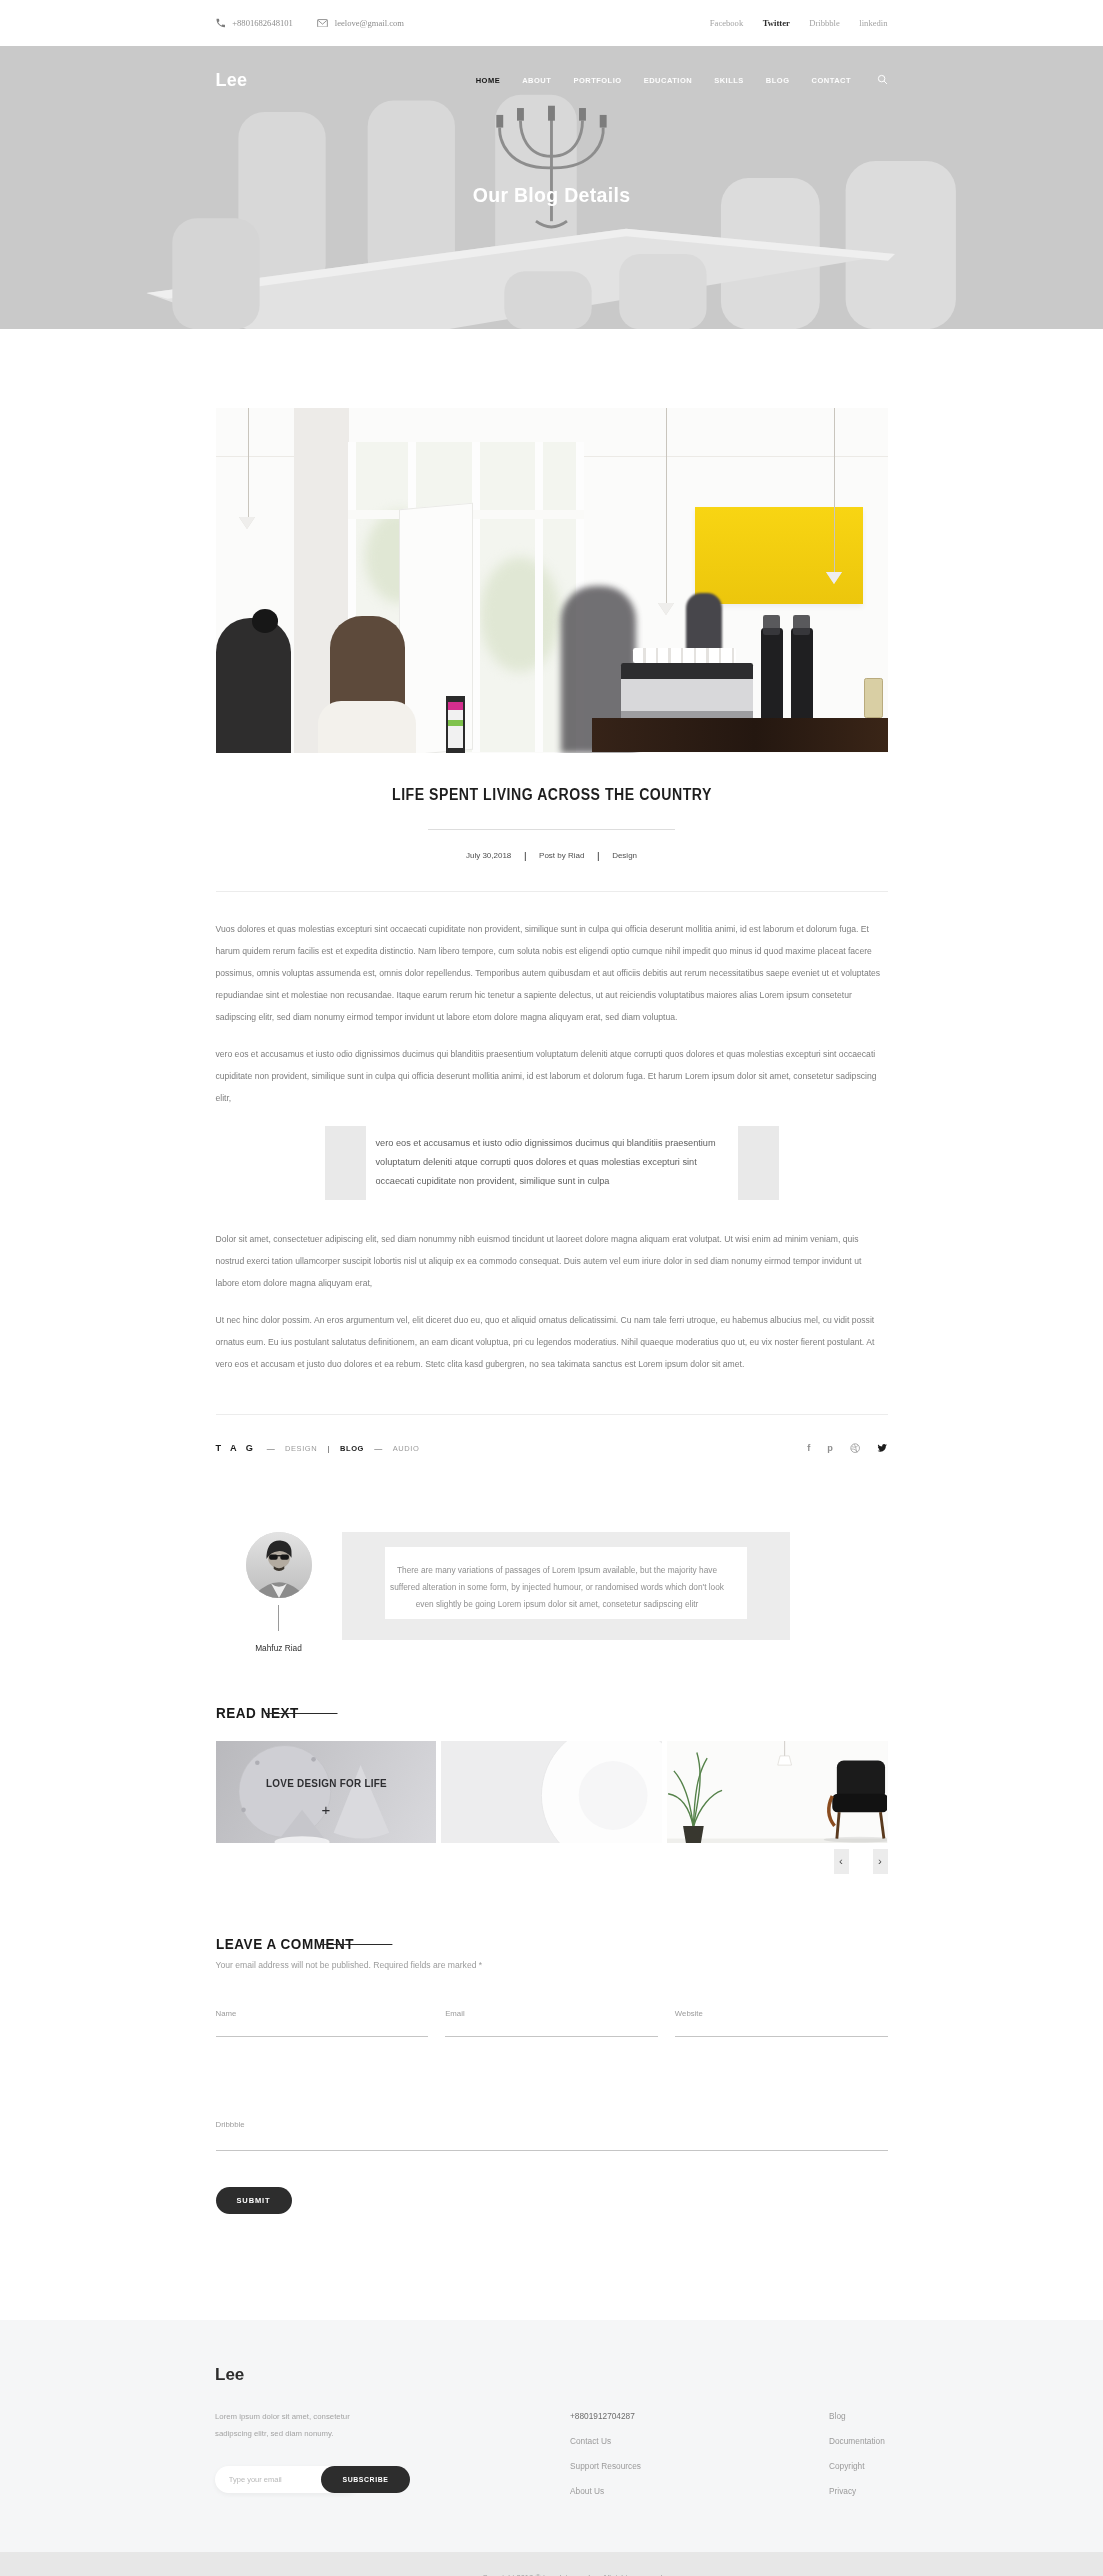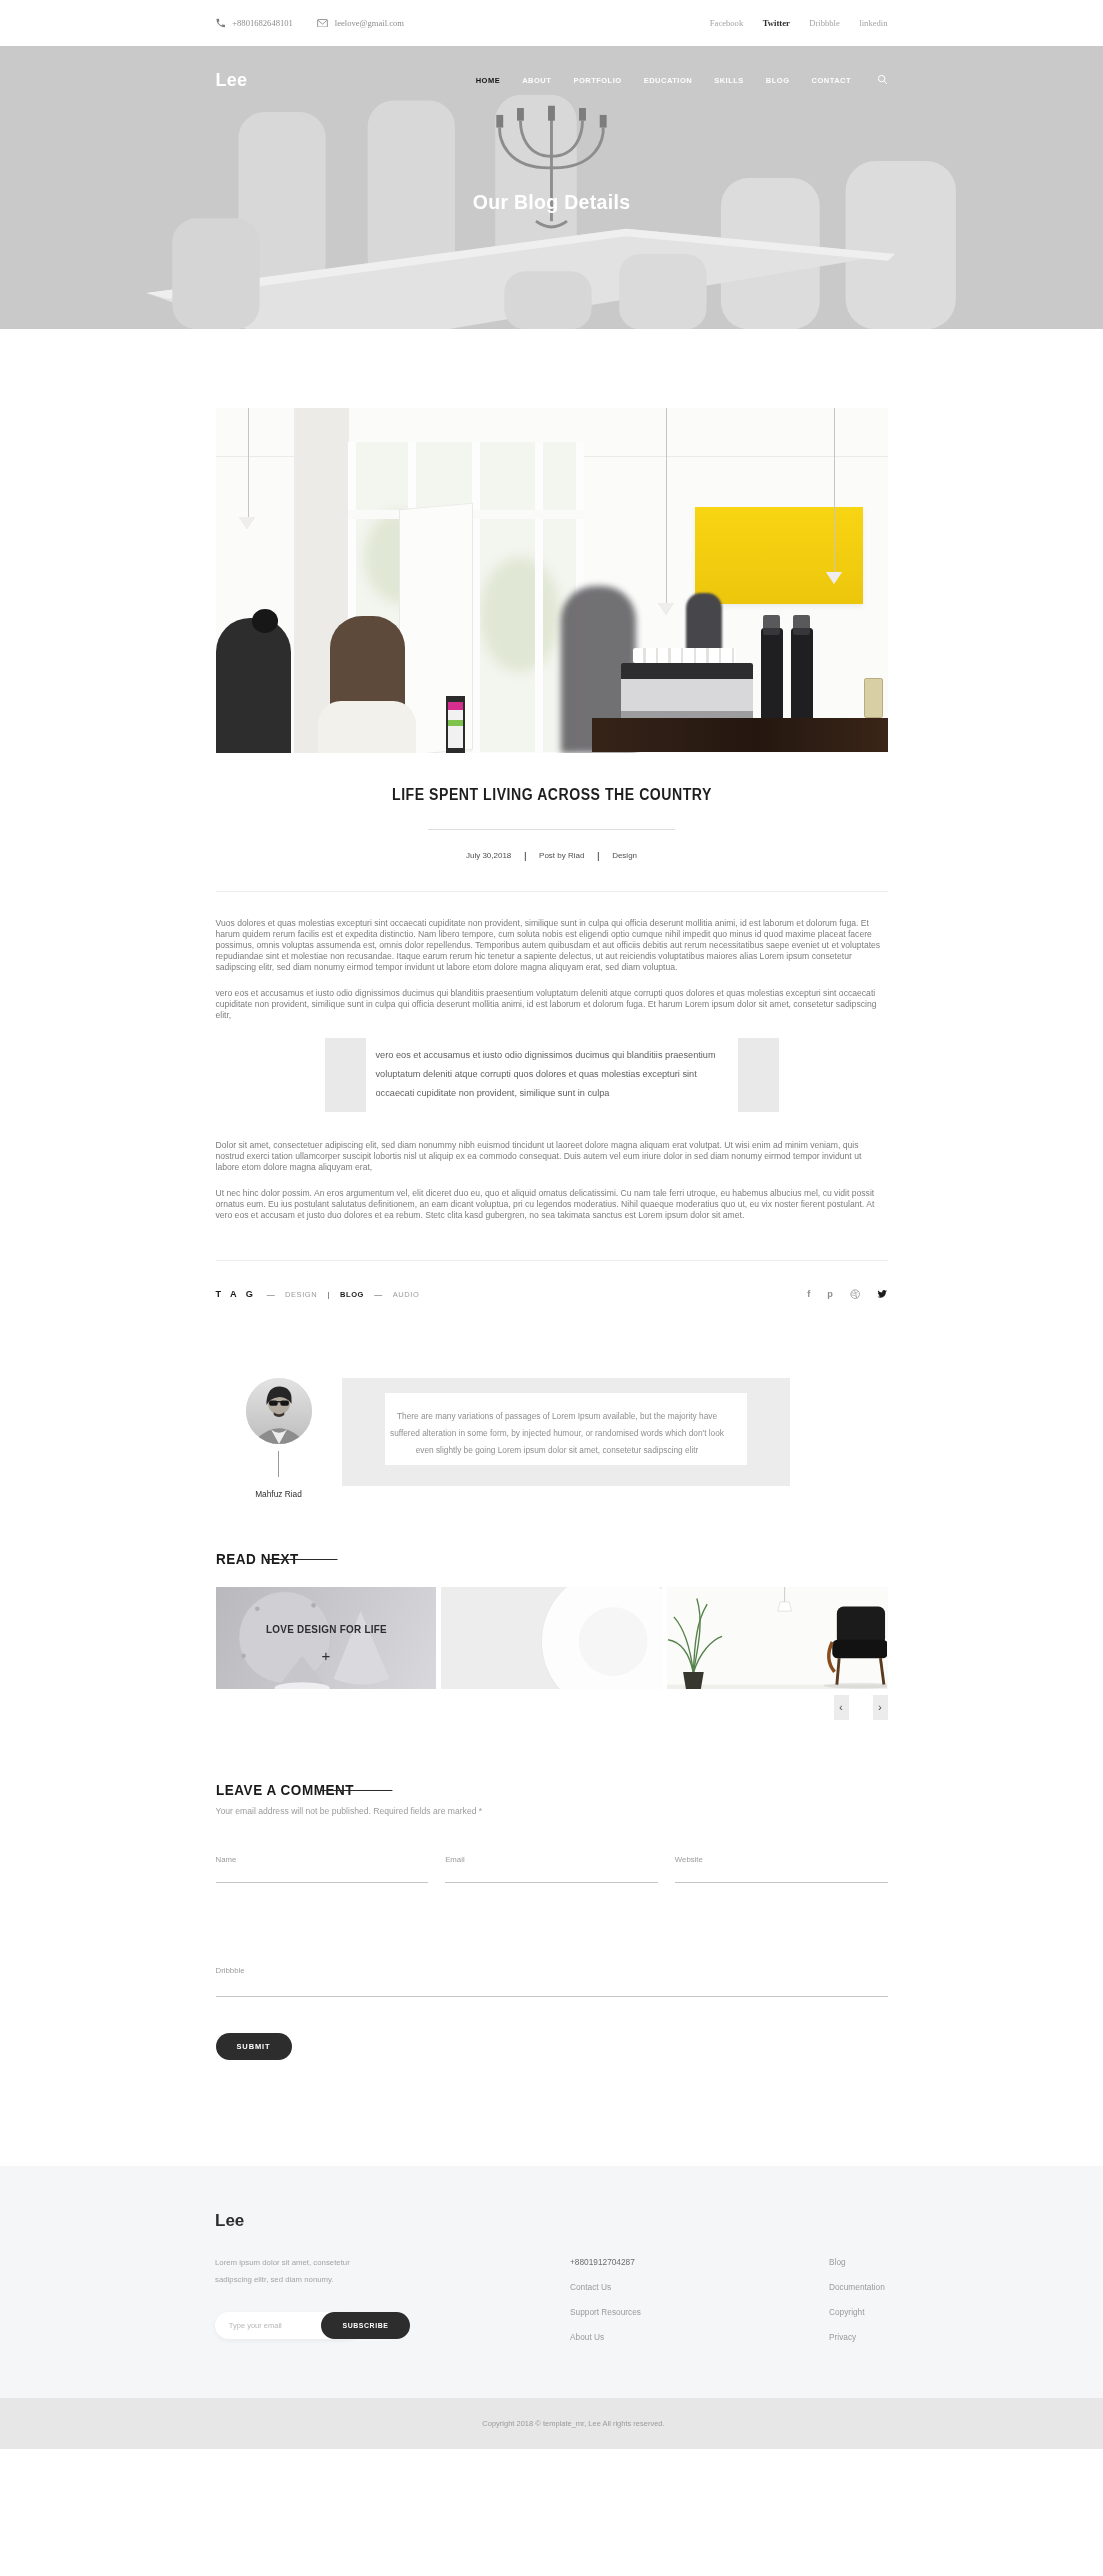--- a/index.html
+++ b/index.html
@@ -20,21 +20,21 @@
   
   .hero { position:relative; height:283px; overflow:hidden; background:#c9c9c9; }
   .hero-scene { position:absolute; inset:0; }
   .hero-nav { position:absolute; top:17px; left:0; right:0; }
   .hero-nav .container { display:flex; align-items:center; justify-content:space-between; height:34px; }
   .logo { font-size:18px; font-weight:bold; color:#fff; letter-spacing:0.3px; }
   .nav-links { display:flex; align-items:center; gap:22px; }
   .nav-links a { text-decoration:none; color:#fdfdfd; font-size:7.5px; font-weight:bold; letter-spacing:0.5px; }
   .nav-links a.active { color:#161616; }
   .nav-search { margin-left:3.4px; cursor:pointer; }
-  .hero-title { position:absolute; top:145px; left:0; right:0; text-align:center;
+  .hero-title { position:absolute; top:138px; left:0; right:0; text-align:center;
                 color:#fff; font-size:19.5px; font-weight:bold; letter-spacing:0.3px; }
 
   
   .post-image { width:672px; height:345px; margin:79px auto 0; position:relative; overflow:hidden;
                 background:#fbfbfa; }
   .pi { position:absolute; }
   .pi-ceilline { left:0; right:0; top:48px; height:1.1px; background:#eceae6; }
   .pi-pillar { left:78px; top:0; width:55px; height:345px; background:#edebe8; }
   .pi-window { left:132px; top:34px; width:236px; height:310px; background:#f3f5ef; }
   .pi-wf { position:absolute; top:0; bottom:0; width:8px; background:#fdfdfd; }
@@ -66,21 +66,21 @@
   .pi-jar { left:648px; top:270px; width:19.5px; height:40px; background:#d9cfa4; border:1.7px solid #b9ab7e; border-radius:2.3px; }
 
   
   .post-title { margin-top:33px; text-align:center; font-size:16px; font-weight:bold; color:#1e1e1e;
                 letter-spacing:0.6px; transform:scaleX(.88); }
   .mini-divider { width:247px; margin:25px auto 0; border-top:0.6px solid #ddd; }
   .post-meta { margin-top:19.5px; display:flex; justify-content:center; align-items:center; gap:12.6px;
                font-size:8px; color:#4f4f4f; }
   .post-meta .sep { color:#1d1d1d; font-weight:300; font-size:9.8px; }
   hr.full { border:none; border-top:0.6px solid #ececec; margin-top:30px; }
-  .para { font-size:8.6px; line-height:11px; color:#7d7d7d; }
+  .para { font-size:8.6px; line-height:22px; color:#7d7d7d; }
   .p1 { margin-top:26.4px; }
   .p2 { margin-top:15px; }
   .p3 { margin-top:27.6px; }
   .p4 { margin-top:15px; }
   .quote { position:relative; width:454px; margin:17px auto 0; padding:8.6px 0; }
   .quote::before, .quote::after { content:""; position:absolute; top:0; bottom:0; width:41px; background:#e9e9e9; }
   .quote::before { left:0; } .quote::after { right:0; }
   .quote-text { position:relative; z-index:1; padding:0 52px 0 51px; font-size:9.2px; line-height:19px; color:#606060; }
   hr.full2 { border:none; border-top:0.6px solid #ececec; margin-top:39px; }
 

